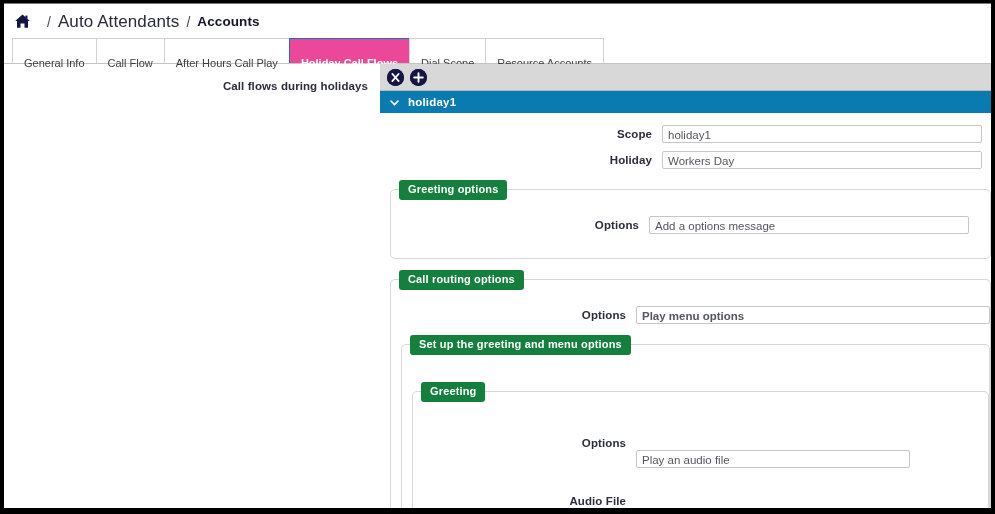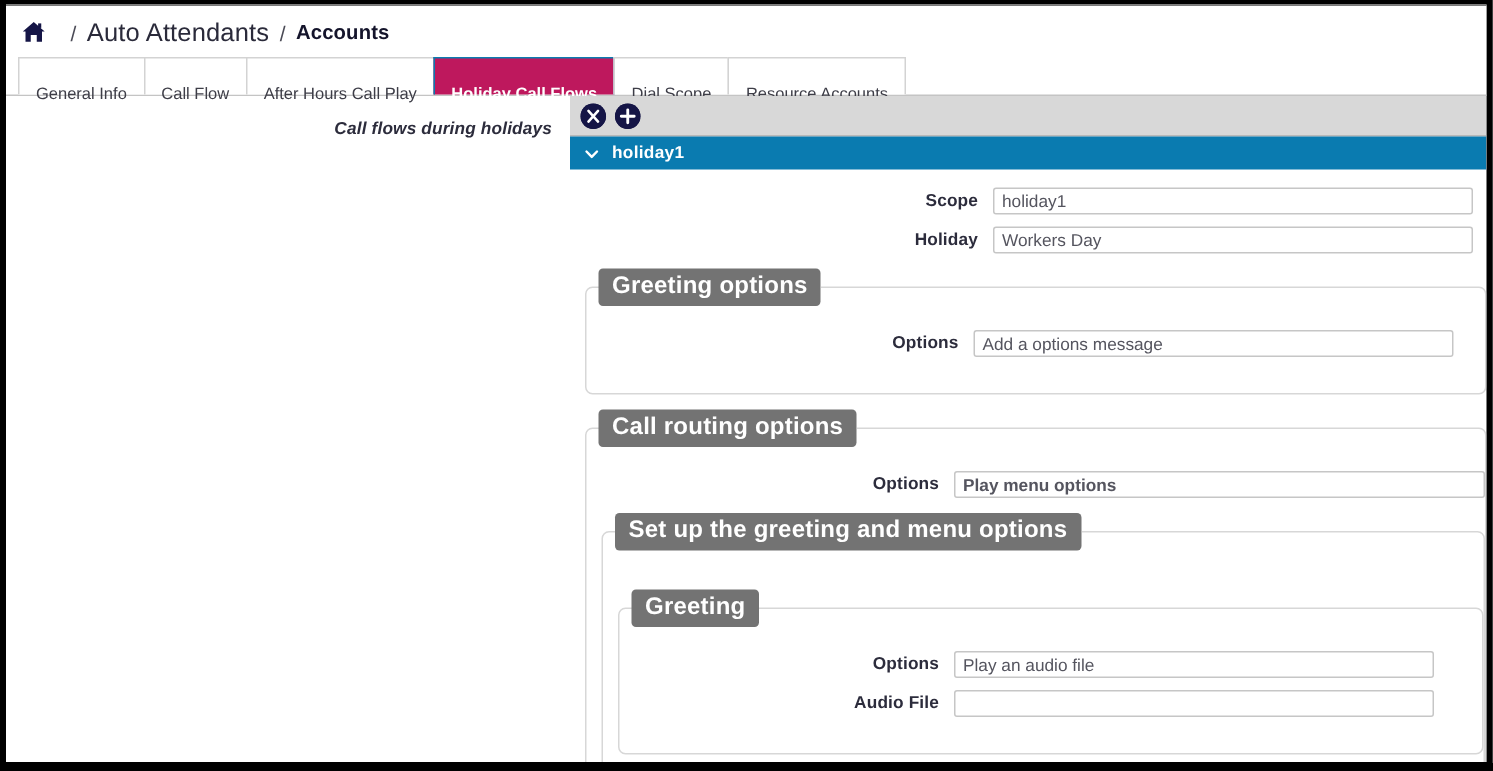--- a/index.html
+++ b/index.html
@@ -79,39 +79,38 @@
     background: #ffffff;
     border-left: 1px solid #d3d3d3;
     border-right: 1px solid #d3d3d3;
     border-top: 1px solid #d3d3d3;
     margin-right: -1px;
     white-space: nowrap;
     box-sizing: border-box;
     cursor: pointer;
   }
   .tab.active {
-    background: #be185d;
+    background: #ec4899;
     color: #ffffff;
     font-weight: bold;
     border-color: #0a7bb0;
   }
 
   
   .content-row {
     display: flex;
     height: 444px;
     box-sizing: border-box;
   }
   .left-pane {
     width: 376px;
     flex: 0 0 376px;
     padding-top: 16px;
     box-sizing: border-box;
     border-right: 1px solid #ffffff;
-    font-style: italic;
   }
   .left-label {
     text-align: right;
     padding-right: 11px;
     font-size: 11.5px;
     font-weight: bold;
     color: #2c2c3c;
     letter-spacing: .1px;
   }
   .right-pane {
@@ -211,38 +210,38 @@
     margin: 10px 0 0 10px;
     padding: 0 0 16px 0;
     min-width: 0;
   }
   fieldset.group > legend {
     margin-left: 8px;
     padding: 0;
   }
   .badge {
     display: inline-block;
-    background: #737373;
+    background: #15803d;
     color: #ffffff;
-    font-size: 16px;
+    font-size: 11px;
     font-weight: bold;
     padding: 4px 9px 5px 9px;
     border-radius: 3px;
     letter-spacing: .15px;
     white-space: nowrap;
     line-height: 1;
   }
   .group-inner { padding-top: 16px; }
 
   .lvl1 .field-label { width: 248px; }
   .lvl1 .field-input { width: 320px; }
   .lvl2 .field-label { width: 235px; }
   .lvl2 .field-input { width: 366px; font-weight: bold; }
   .lvl3 .field-label { width: 213px; }
-  .lvl3 .field-input { width: 320px; }
+  .lvl3 .field-input { width: 274px; margin-top: 32px; }
 </style>
 </head>
 <body>
 
 <div class="app-window">
 
   <div class="breadcrumb-bar">
     <span class="home-icon">
       <svg width="17" height="17" viewBox="0 0 17 17">
         <path d="M8.5 1.6 L1.2 8.0 L3.0 8.0 L3.0 14.8 L6.5 14.8 L6.5 10.4 L10.5 10.4 L10.5 14.8 L14.0 14.8 L14.0 8.0 L15.8 8.0 Z" fill="#151546"></path>

